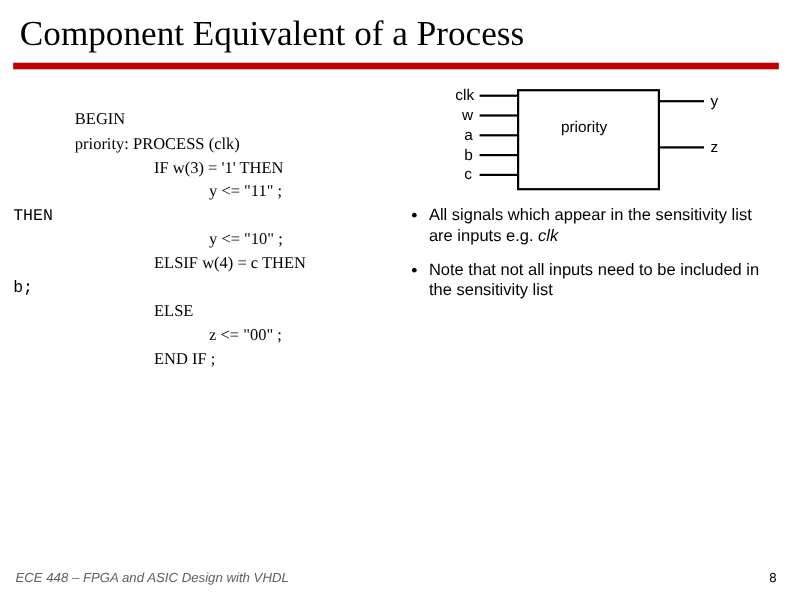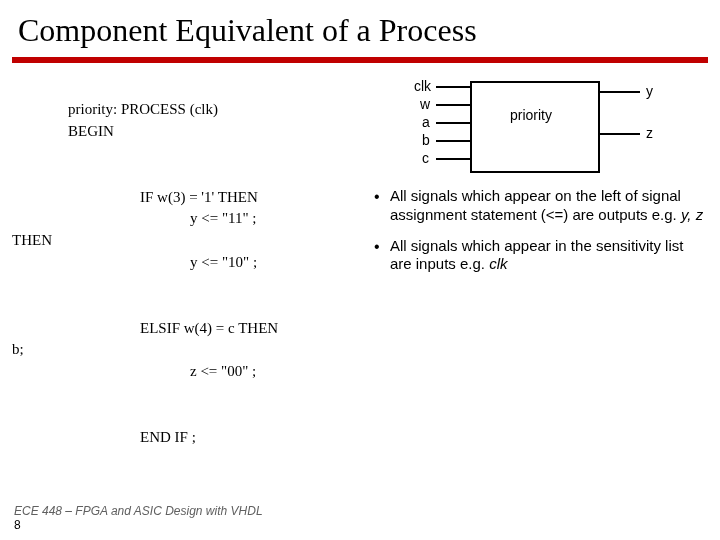--- a/index.html
+++ b/index.html
@@ -29,23 +29,23 @@
   }
   .left {
     width: 360px;
     font-family: "Times New Roman", Times, serif;
     font-size: 15px;
     color: #000;
     line-height: 1.45;
     padding-top: 22px;
   }
   .left .i1 { padding-left: 56px; }
-  .left .i2 { padding-left: 128px; margin-top: 44px; }
+  .left .i2 { padding-left: 128px; }
   .left .i3 { padding-left: 178px; }
-  .left .lbl { padding-left: 0; }
+  .left .lbl { padding-left: 0; font-family: Liberation Mono, monospace; }
   .right {
     width: 340px;
   }
   .diagram {
     position: relative;
     height: 100px;
     margin-bottom: 10px;
   }
   .box {
     position: absolute;
@@ -92,44 +92,44 @@
     position: absolute;
     bottom: 8px;
     left: 14px;
     right: 14px;
     display: flex;
     justify-content: space-between;
     font-family: Arial, sans-serif;
     font-size: 12px;
     font-style: italic;
     color: #606060;
-    flex-direction: column;
   }
   .pagenum {
     font-style: normal;
     color: #000;
   }
 </style>
 </head>
 <body>
 
 <div class="title">Component Equivalent of a Process</div>
 <div class="hr-red"></div>
 
 <div class="content">
 
   <div class="left">
+    <div class="i1">BEGIN</div>
     <div class="i1">priority: PROCESS (clk)</div>
-    <div class="i1">BEGIN</div>
     <div class="i2">IF w(3) = '1' THEN</div>
     <div class="i3">y &lt;= "11" ;</div>
     <div class="lbl">THEN</div>
     <div class="i3">y &lt;= "10" ;</div>
     <div class="i2">ELSIF w(4) = c THEN</div>
     <div class="lbl">b;</div>
+    <div class="i2">ELSE</div>
     <div class="i3">z &lt;= "00" ;</div>
     <div class="i2">END IF ;</div>
   </div>
 
   <div class="right">
 
     <div class="diagram">
       <div class="box"></div>
       <div class="dlabel" style="left:140px; top:30px;">priority</div>
 
@@ -145,22 +145,22 @@
       <div class="dlabel" style="left:52px; top:55px;">b</div>
       <div class="dlabel" style="left:52px; top:73px;">c</div>
 
       <div class="dline" style="left:230px; top:14px; width:40px;"></div>
       <div class="dline" style="left:230px; top:56px; width:40px;"></div>
       <div class="dlabel" style="left:276px; top:6px;">y</div>
       <div class="dlabel" style="left:276px; top:48px;">z</div>
     </div>
 
     <ul class="bullets">
-      <li><span>All signals which appear on the left of signal assignment statement (&lt;=) are outputs e.g. </span><span class="em">y, z</span></li>
       <li><span>All signals which appear in the sensitivity list are inputs e.g. </span><span class="em">clk</span></li>
+      <li><span>Note that not all inputs need to be included in the sensitivity list</span><span class="em"></span></li>
     </ul>
 
   </div>
 </div>
 
 <div class="footer">
   <span>ECE 448 – FPGA and ASIC Design with VHDL</span>
   <span class="pagenum">8</span>
 </div>
 

